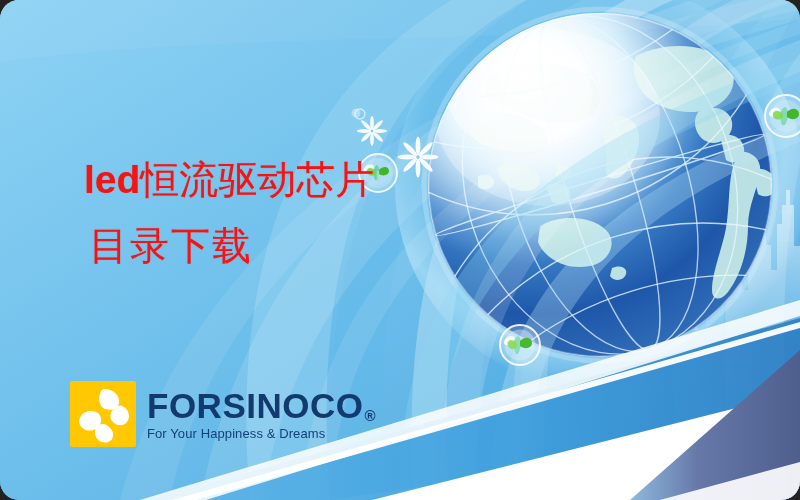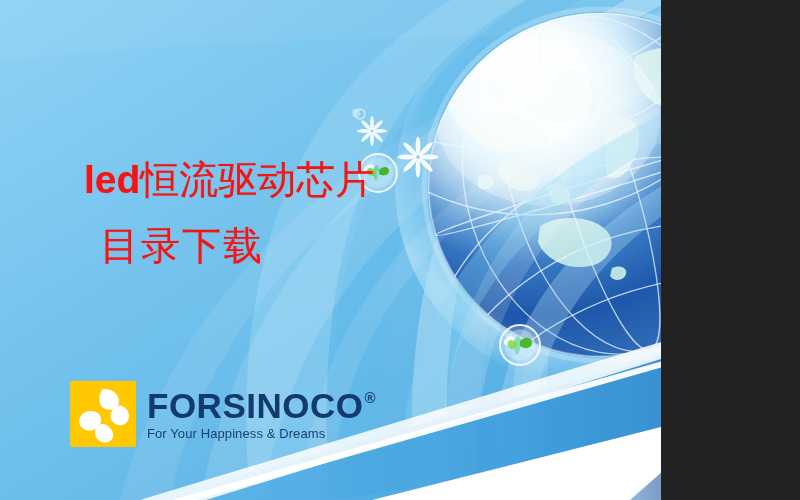--- a/index.html
+++ b/index.html
@@ -1,41 +1,42 @@
 <!DOCTYPE html>
 <html><head>
 <meta charset="utf-8">
 <style>
   html,body{margin:0;padding:0;background:#222;}
   #stage{
-    position:relative;width:661px;height:500px;overflow:hidden;
+    position:relative;width:800px;height:500px;overflow:hidden;
     font-family:"Liberation Sans", sans-serif;
     background:linear-gradient(160deg,#8fd2f4 0%,#7cc6ef 28%,#63b9ea 60%,#7ecbf1 82%,#bde4f8 100%);
+    border-radius:19px;
   }
   #stage svg.layer{position:absolute;left:0;top:0;width:800px;height:500px;}
 
   
   .title-block{position:absolute;left:84px;top:160px;width:420px;}
   .title-line{
     color:#f41414;line-height:1.02;white-space:nowrap;
     text-shadow:0 0 1px rgba(255,40,20,.45);
   }
   .title-line.l1{font-size:39px;font-weight:700;letter-spacing:0px;}
   .title-line.l1 .cn{font-weight:400;font-family:"DejaVu Sans","Liberation Sans",sans-serif;}
-  .title-line.l2{font-size:39px;font-weight:400;margin-top:26px;margin-left:16px;
+  .title-line.l2{font-size:39px;font-weight:400;margin-top:26px;margin-left:5px;
     font-family:"DejaVu Sans","Liberation Sans",sans-serif;letter-spacing:2px;}
 
   
   .logo{position:absolute;left:70px;top:381px;display:flex;align-items:center;gap:11px;}
   .logo-mark{width:66px;height:66px;border-radius:2px;position:relative;flex:0 0 auto;}
   .logo-mark svg{position:absolute;left:0;top:0;}
   .logo-text{display:flex;flex-direction:column;justify-content:center;}
   .brand{
     font-size:35px;font-weight:700;color:#123a6e;letter-spacing:.5px;line-height:1;
-    display:flex;align-items:flex-start;
+    display:flex;align-items:flex-end;
   }
   .brand .reg{font-size:15px;line-height:1;margin-top:2px;margin-left:1px;font-weight:700;}
   .tagline{font-size:13px;color:#14407a;letter-spacing:.1px;margin-top:4px;line-height:1;}
 </style>
 </head>
 <body>
 
 <div id="stage">
 
   <svg class="layer" viewBox="0 0 800 500">

